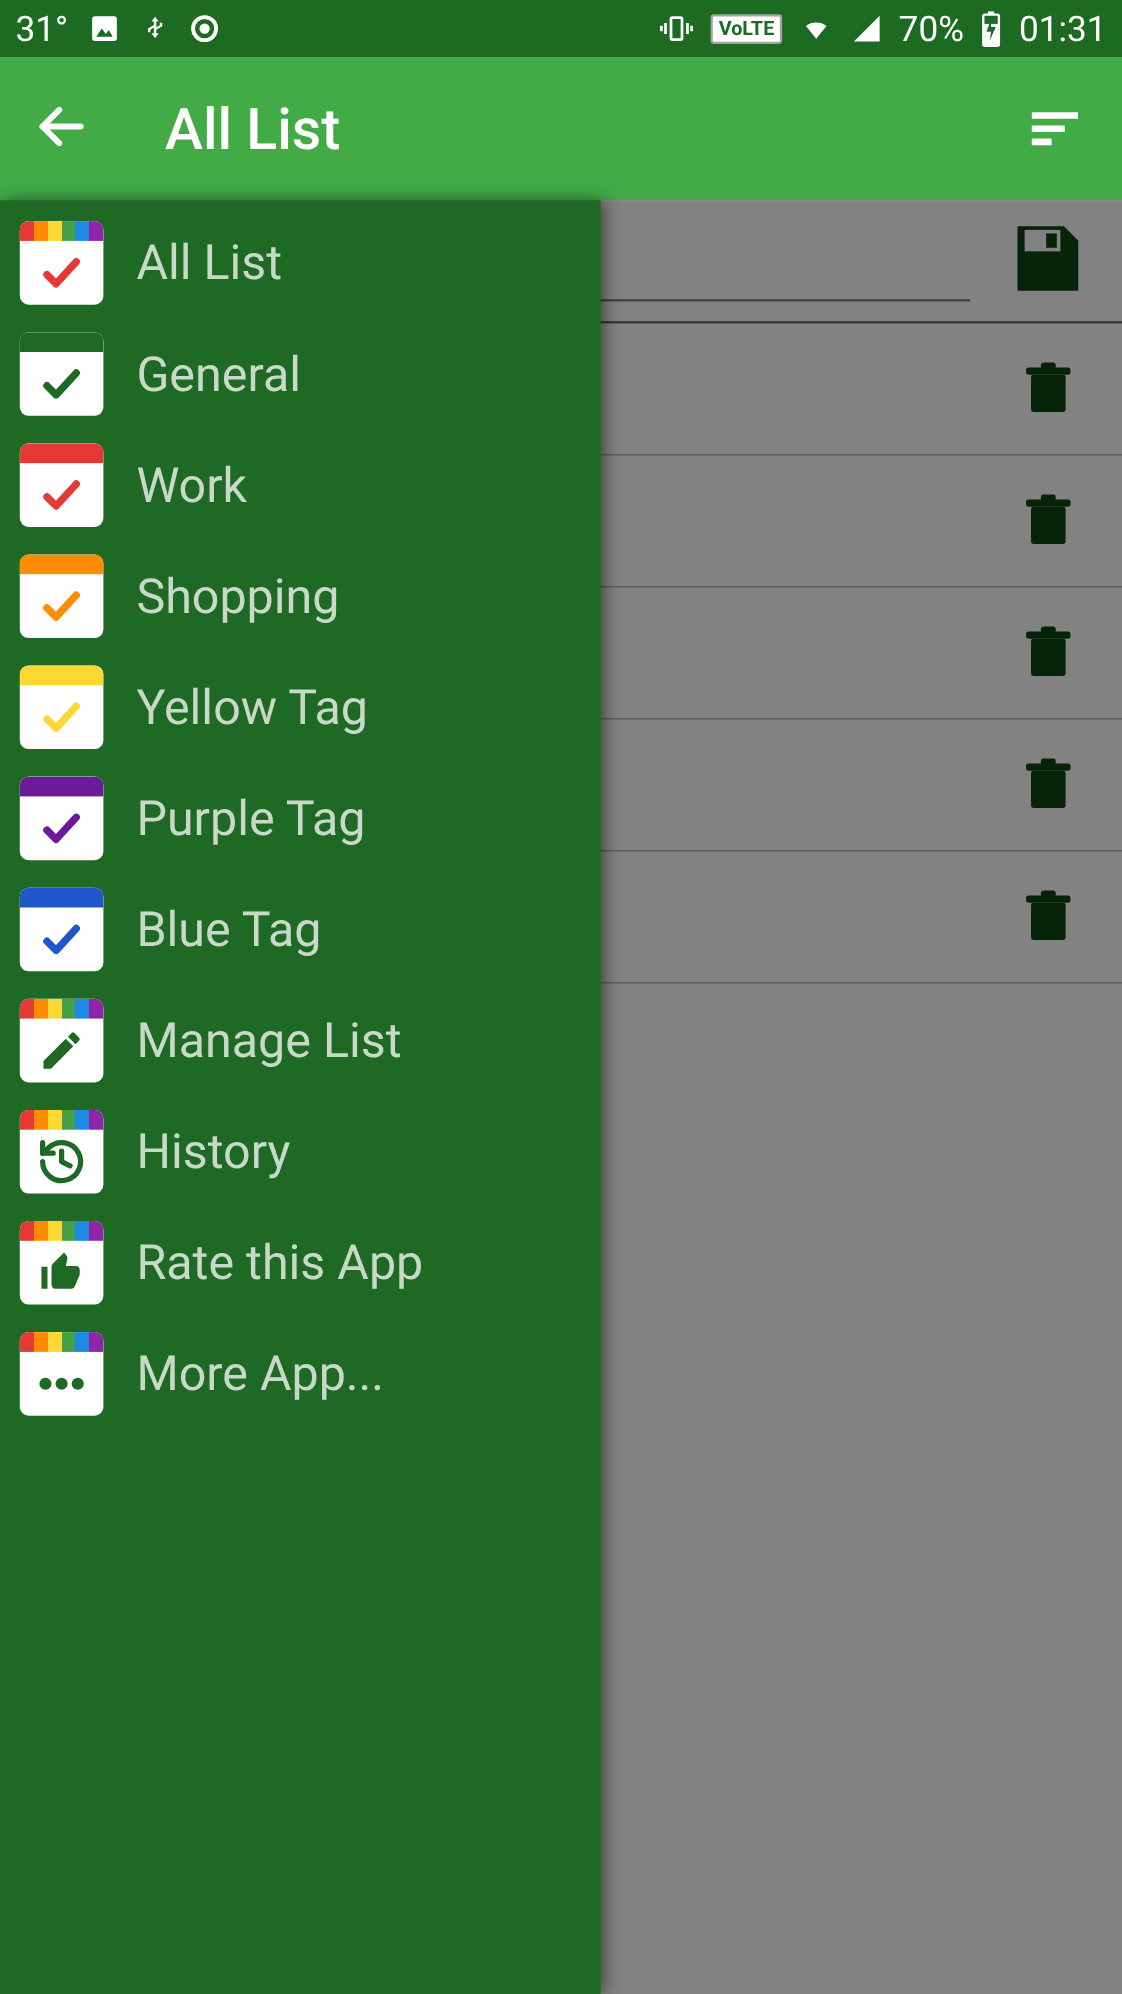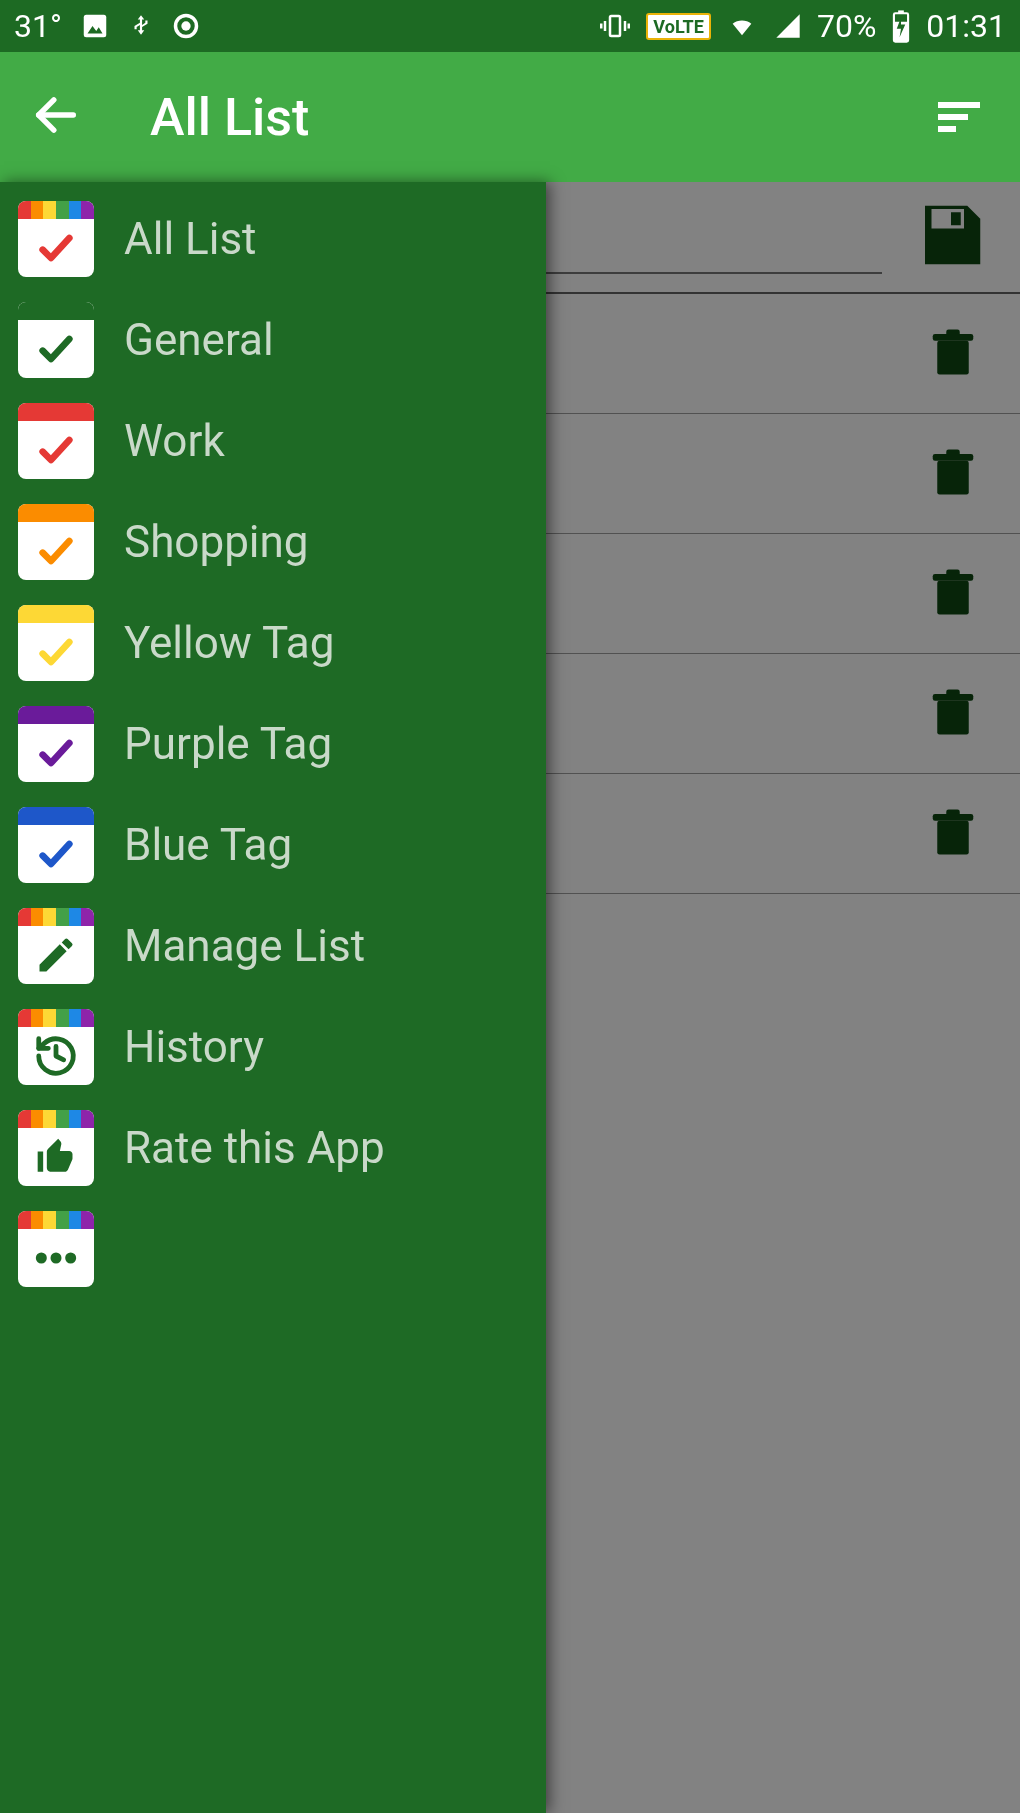--- a/index.html
+++ b/index.html
@@ -13,21 +13,21 @@
     color: #fff;
     display: flex;
     align-items: center;
     padding: 4px 14px;
     font-size: 32px;
     font-weight: 400;
   }
   .status-left { display: flex; align-items: center; gap: 18px; }
   .status-right { margin-left: auto; display: flex; align-items: center; gap: 14px; }
   .status-icon { display:inline-flex; align-items:center; justify-content:center; }
-  .volte-box { border: 2px solid #eab308; background:#fff; color:#1d6a23; font-size:18px; font-weight:700; padding:1px 5px; border-radius:3px;text-align:center; }
+  .volte-box { border: 2px solid #a3a3a3; background:#fff; color:#1d6a23; font-size:18px; font-weight:700; padding:1px 5px; border-radius:3px;text-align:center; }
 
   
   .app-bar {
     height: 130px;
     background: #42ab46;
     display: flex;
     align-items: center;
     padding: 0 30px;
     color: #fff;
   }
@@ -356,14 +356,15 @@
       <div class="icon-box">
         <div class="stripe rainbow"></div>
         <div class="body-icon">
           <svg width="44" height="16" viewBox="0 0 24 8" fill="#1e6a25">
             <circle cx="4" cy="4" r="3"></circle>
             <circle cx="12" cy="4" r="3"></circle>
             <circle cx="20" cy="4" r="3"></circle>
           </svg>
         </div>
       </div>
+      <span class="label">More App...</span>
     </div>
   </div>
 
 </body></html>

